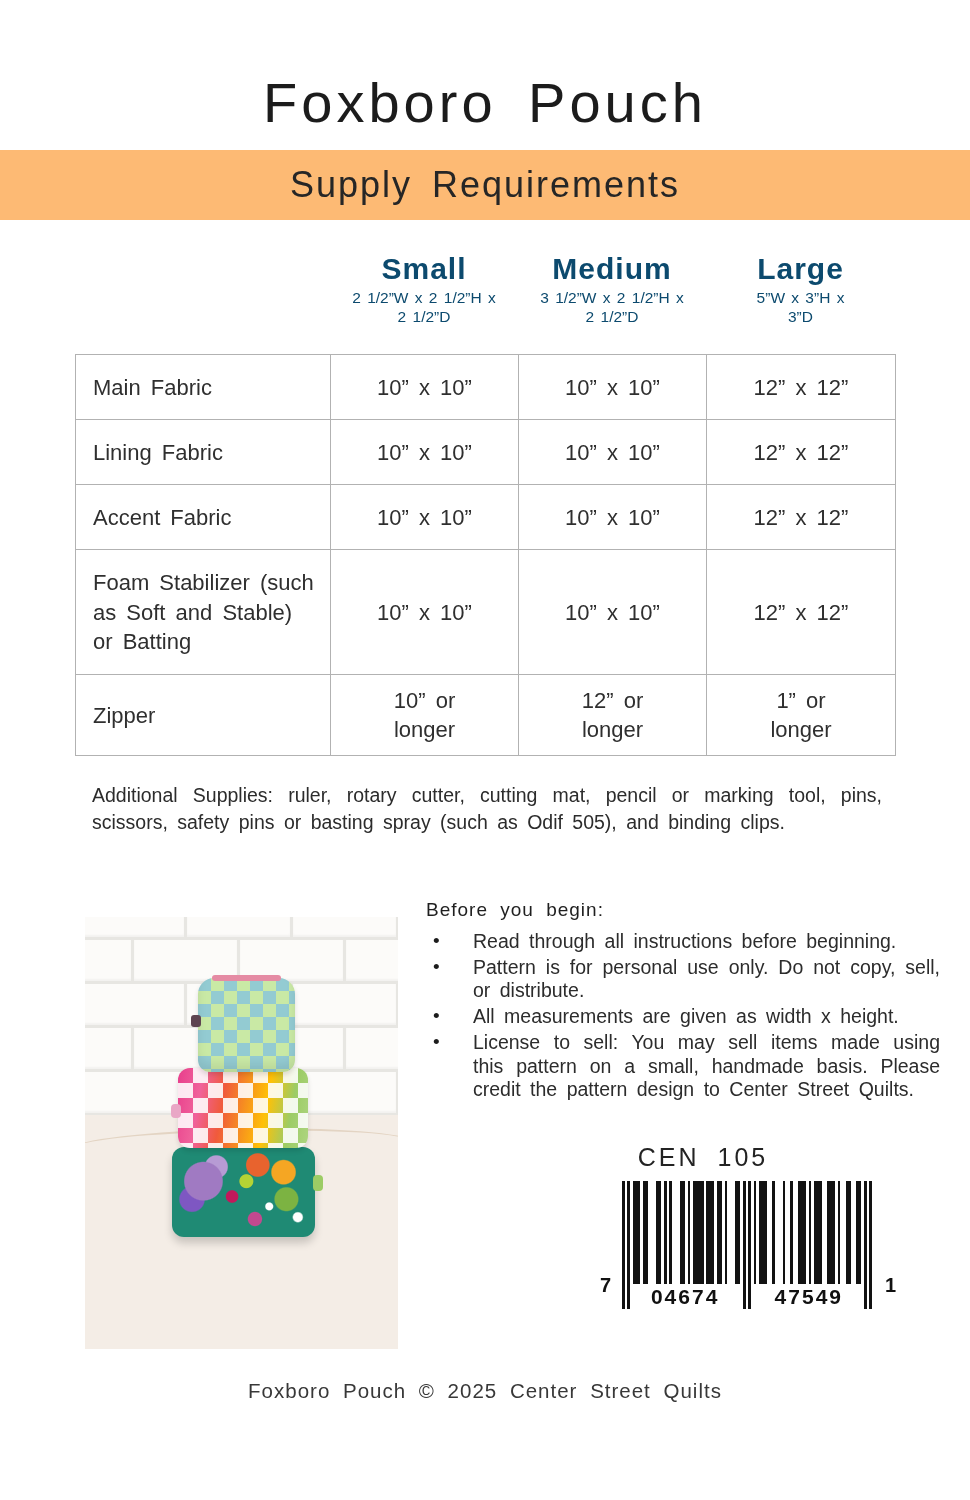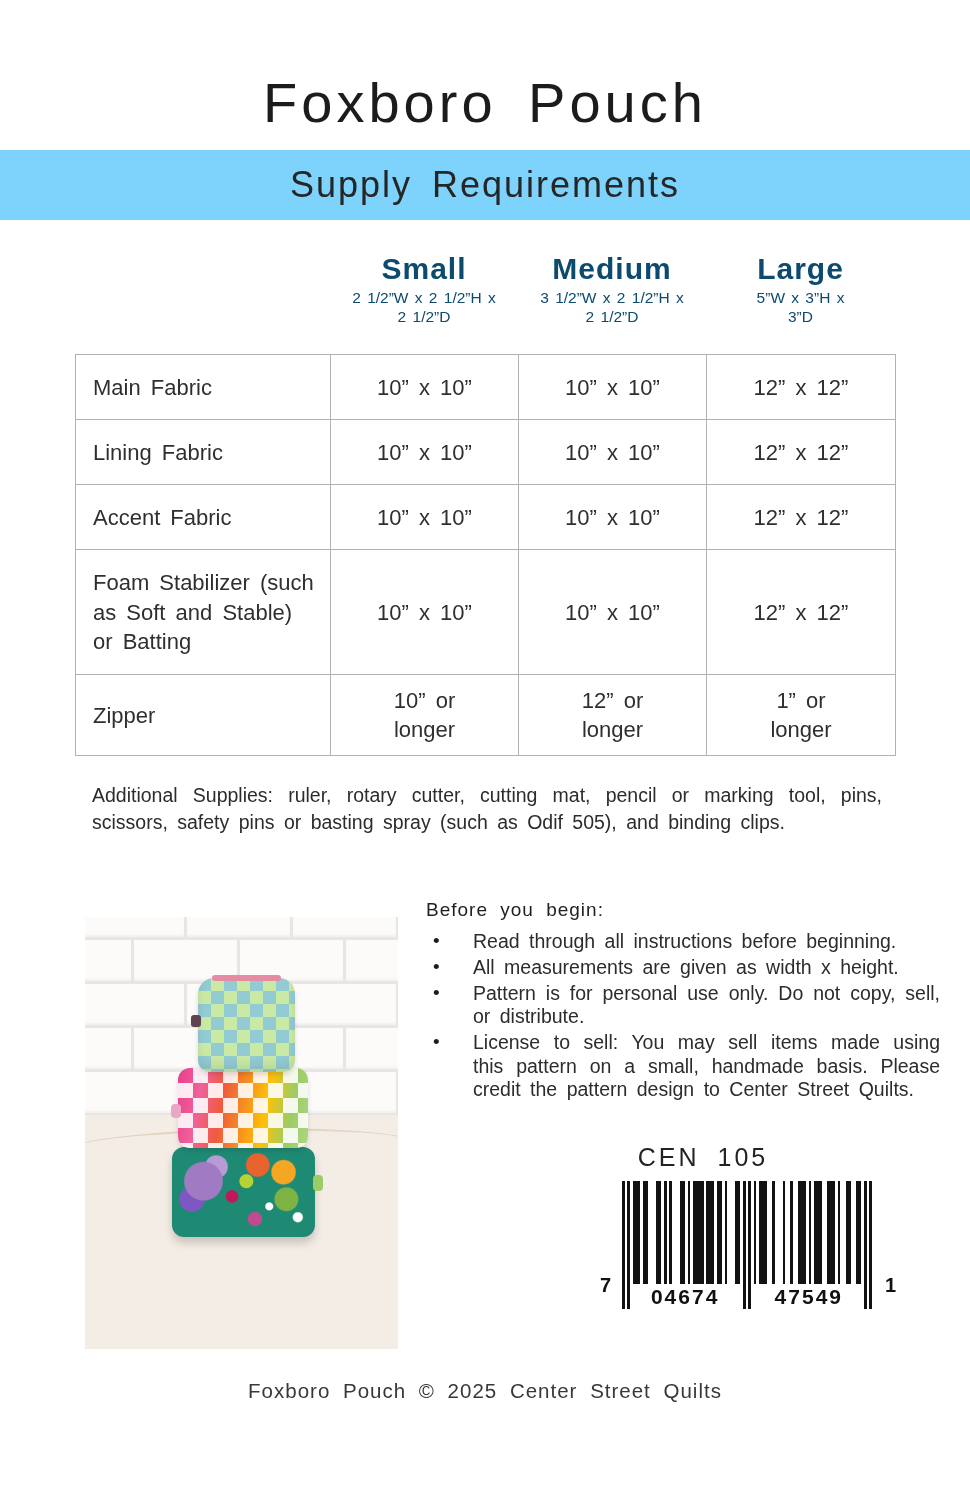--- a/index.html
+++ b/index.html
@@ -165,21 +165,21 @@
   .footer {
     margin-top:30px; text-align:center; font-size:20.5px; letter-spacing:1px;
     word-spacing:6px; color:#383838;
   }
 </style>
 </head>
 <body>
 
 <h1 class="page-title">Foxboro Pouch</h1>
 
-<div class="banner" style="background: #7dd3fc; margin-top: 16px;">Supply Requirements</div>
+<div class="banner" style="background: #fdba74; margin-top: 16px;">Supply Requirements</div>
 
 <div class="size-headers">
   <div></div>
   <div class="size-col">
     <div class="size-name">Small</div>
     <div class="size-dims">2 1/2”W x 2 1/2”H x
 2 1/2”D</div>
   </div>
   <div class="size-col">
     <div class="size-name">Medium</div>
@@ -280,22 +280,22 @@
     <div class="counter"></div>
     <div class="pouch pouch-bot"></div>
     <div class="pouch pouch-mid"></div>
     <div class="pouch pouch-top"></div>
   </div>
 
   <div class="right-col">
     <h2 class="begin-heading">Before you begin:</h2>
     <ul class="begin-list">
         <li>Read through all instructions before beginning.</li>
+        <li>Pattern is for personal use only. Do not copy, sell, or distribute.</li>
         <li>All measurements are given as width x height.</li>
-        <li>Pattern is for personal use only. Do not copy, sell, or distribute.</li>
         <li>License to sell: You may sell items made using this pattern on a small, handmade basis. Please credit the pattern design to Center Street Quilts.</li>
       </ul>
 
     <div class="sku">CEN 105</div>
 
     <div class="barcode-wrap">
       <div class="bars">
           <div class="bar" style="left: 0%; width: 1.05263%;"></div>
           <div class="bar" style="left: 2.10526%; width: 1.05263%;"></div>
           <div class="bar" style="left: 4.21053%; width: 3.15789%;"></div>

